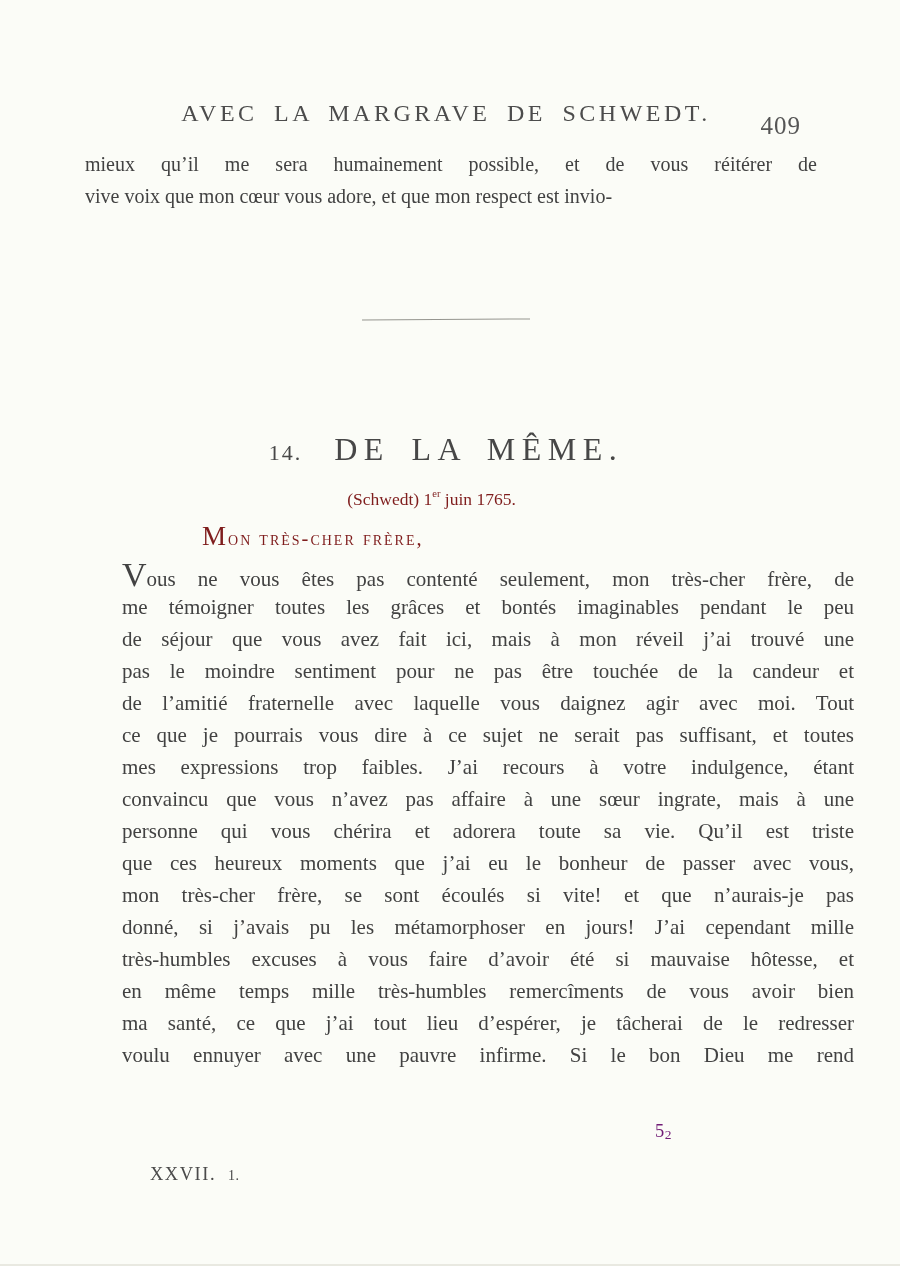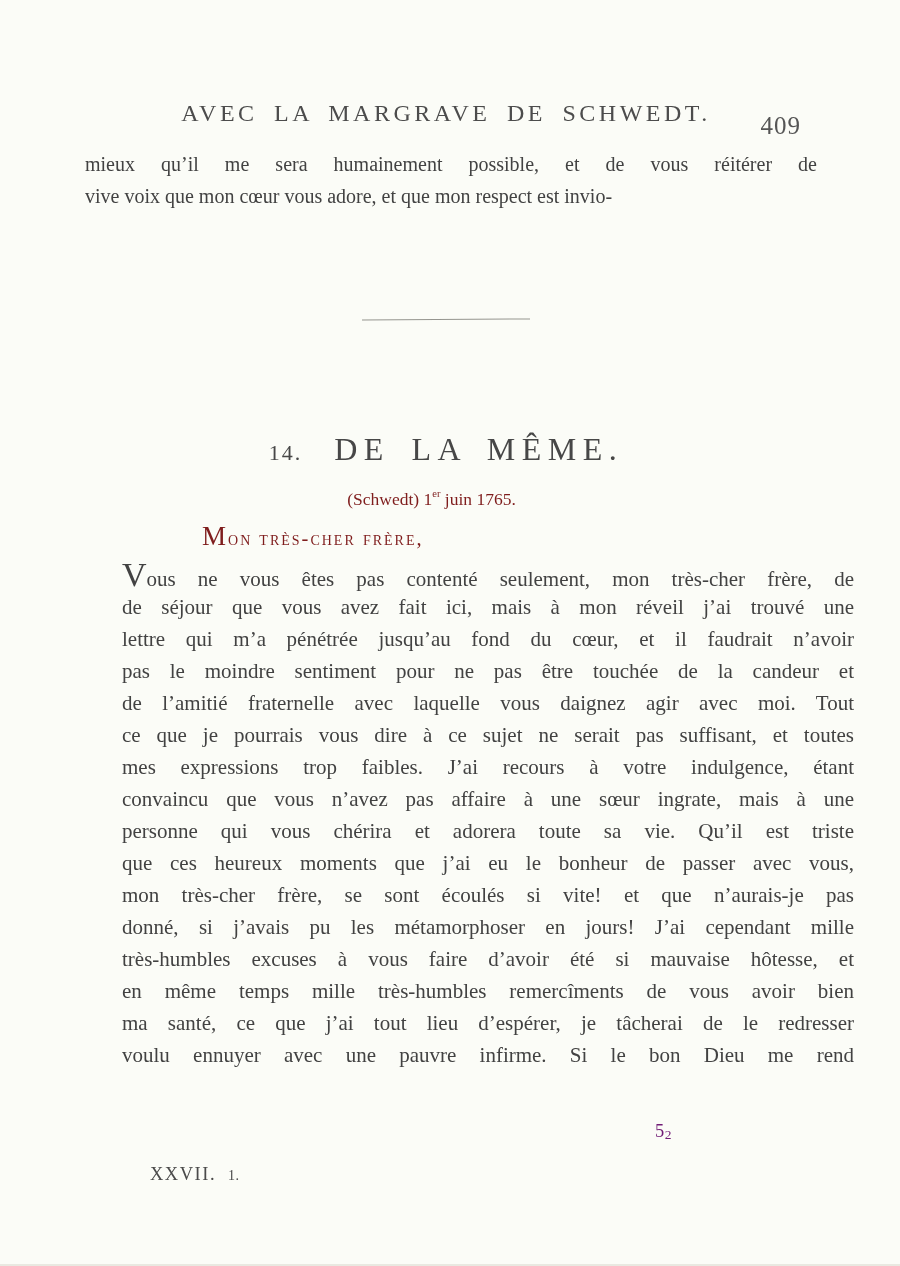--- a/index.html
+++ b/index.html
@@ -177,22 +177,22 @@
     <span>(Schwedt) 1</span><sup>er</sup><span> juin 1765.</span>
   </div>
 
   <div class="salutation">Mon très-cher frère,</div>
 
   <div class="body-para">
     <div class="jline">
       <span class="initial">V</span><span>ous ne vous êtes pas contenté seulement, mon très-cher frère, de</span>
     </div>
     <div>
+        <div class="jline">me témoigner toutes les grâces et bontés imaginables pendant le peu</div>
         <div class="jline">de séjour que vous avez fait ici, mais à mon réveil j’ai trouvé une</div>
-        <div class="jline">lettre qui m’a pénétrée jusqu’au fond du cœur, et il faudrait n’avoir</div>
         <div class="jline">pas le moindre sentiment pour ne pas être touchée de la candeur et</div>
         <div class="jline">de l’amitié fraternelle avec laquelle vous daignez agir avec moi. Tout</div>
         <div class="jline">ce que je pourrais vous dire à ce sujet ne serait pas suffisant, et toutes</div>
         <div class="jline">mes expressions trop faibles. J’ai recours à votre indulgence, étant</div>
         <div class="jline">convaincu que vous n’avez pas affaire à une sœur ingrate, mais à une</div>
         <div class="jline">personne qui vous chérira et adorera toute sa vie. Qu’il est triste</div>
         <div class="jline">que ces heureux moments que j’ai eu le bonheur de passer avec vous,</div>
         <div class="jline">mon très-cher frère, se sont écoulés si vite! et que n’aurais-je pas</div>
         <div class="jline">donné, si j’avais pu les métamorphoser en jours! J’ai cependant mille</div>
         <div class="jline">très-humbles excuses à vous faire d’avoir été si mauvaise hôtesse, et</div>

